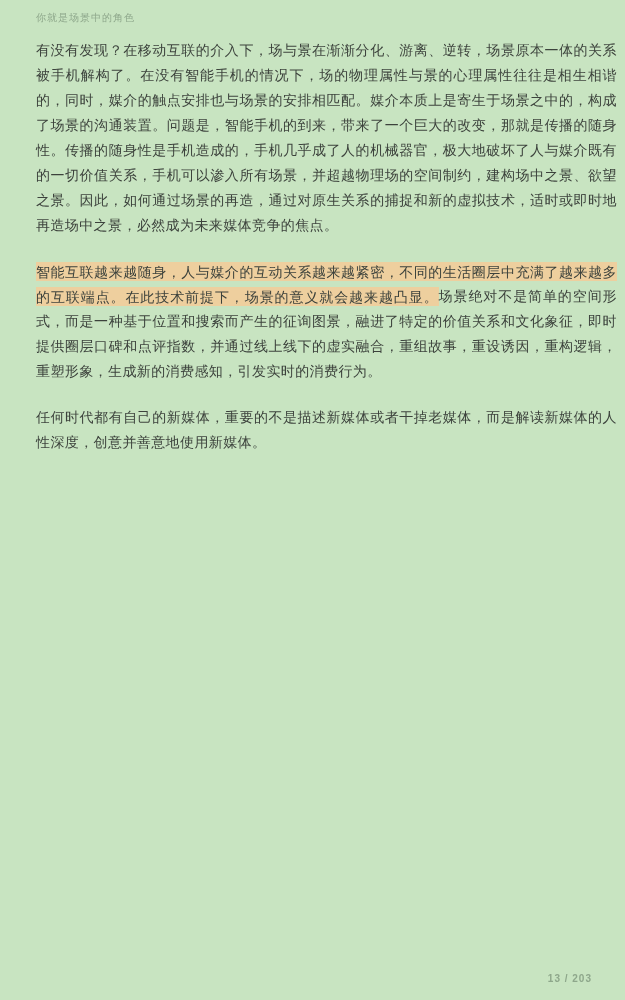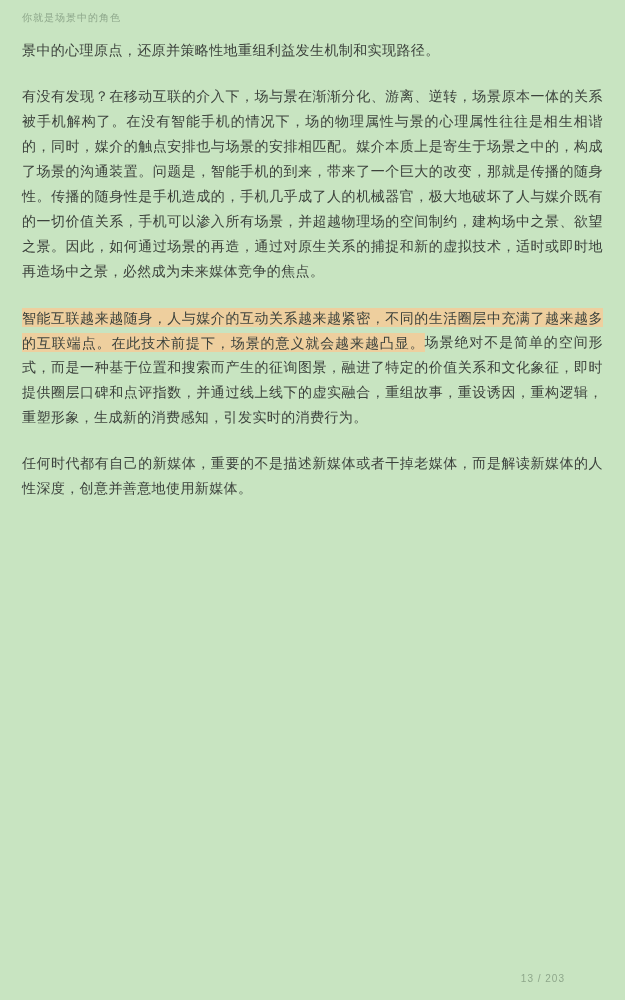--- a/index.html
+++ b/index.html
@@ -13,20 +13,21 @@
   body{
     background:var(--bg);
     font-family:"Liberation Sans","DejaVu Sans",sans-serif;
     position:relative;
     overflow:hidden;
   }
   .page{
     position:absolute;
     inset:0;
     background:var(--bg);
+    margin-left:14px;
   }
   .chapter-header{
     position:absolute;
     top:11px;
     left:22px;
     font-size:10px;
     letter-spacing:1px;
     color:var(--muted);
     user-select:none;
   }
@@ -47,36 +48,36 @@
   }
   .hl{
     background:var(--hl);
     padding:1.5px 0;
     -webkit-box-decoration-break:clone;
     box-decoration-break:clone;
   }
   .page-indicator{
     position:absolute;
     bottom:16px;
-    right:60px;
+    right:33px;
     font-size:10px;
     letter-spacing:1px;
     color:var(--muted);
     user-select:none;
+    font-weight:bold;
   }
 </style>
 </head>
 <body>
 
 <div class="page">
 
   <div class="chapter-header">你就是场景中的角色</div>
 
   <div class="reading-area">
-      <p><span>景中的心理原点，还原并策略性地重组利益发生机制和实现路径。</span></p>
       <p><span>有没有发现？在移动互联的介入下，场与景在渐渐分化、游离、逆转，场景原本一体的关系被手机解构了。在没有智能手机的情况下，场的物理属性与景的心理属性往往是相生相谐的，同时，媒介的触点安排也与场景的安排相匹配。媒介本质上是寄生于场景之中的，构成了场景的沟通装置。问题是，智能手机的到来，带来了一个巨大的改变，那就是传播的随身性。传播的随身性是手机造成的，手机几乎成了人的机械器官，极大地破坏了人与媒介既有的一切价值关系，手机可以渗入所有场景，并超越物理场的空间制约，建构场中之景、欲望之景。因此，如何通过场景的再造，通过对原生关系的捕捉和新的虚拟技术，适时或即时地再造场中之景，必然成为未来媒体竞争的焦点。</span></p>
       <p><span class="hl">智能互联越来越随身，人与媒介的互动关系越来越紧密，不同的生活圈层中充满了越来越多的互联端点。在此技术前提下，场景的意义就会越来越凸显。</span><span>场景绝对不是简单的空间形式，而是一种基于位置和搜索而产生的征询图景，融进了特定的价值关系和文化象征，即时提供圈层口碑和点评指数，并通过线上线下的虚实融合，重组故事，重设诱因，重构逻辑，重塑形象，生成新的消费感知，引发实时的消费行为。</span></p>
       <p><span>任何时代都有自己的新媒体，重要的不是描述新媒体或者干掉老媒体，而是解读新媒体的人性深度，创意并善意地使用新媒体。</span></p>
     </div>
 
   <div class="page-indicator">13 / 203</div>
 
 </div>
 
 </body></html>

